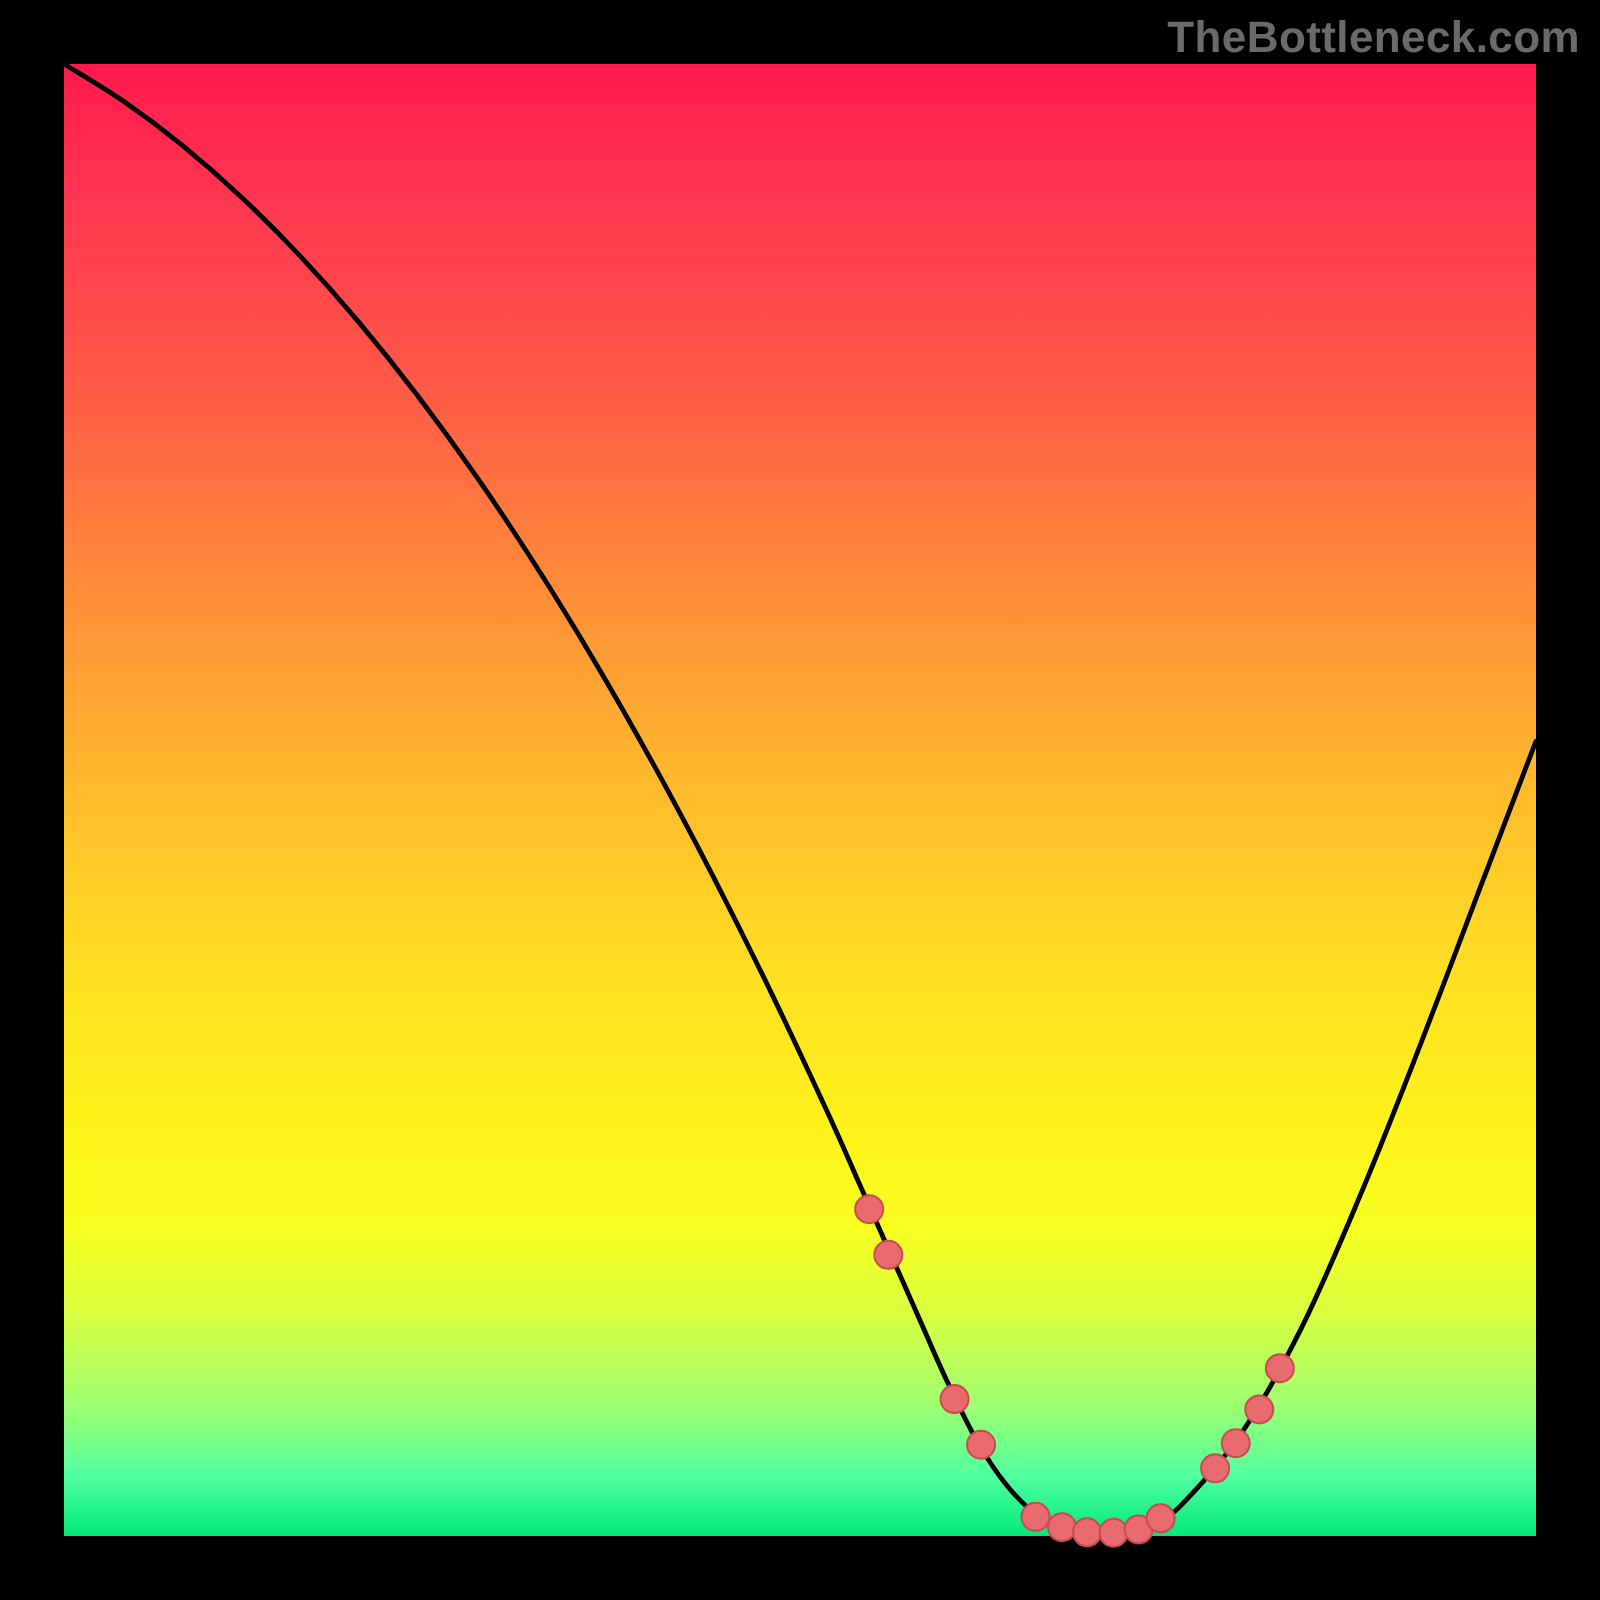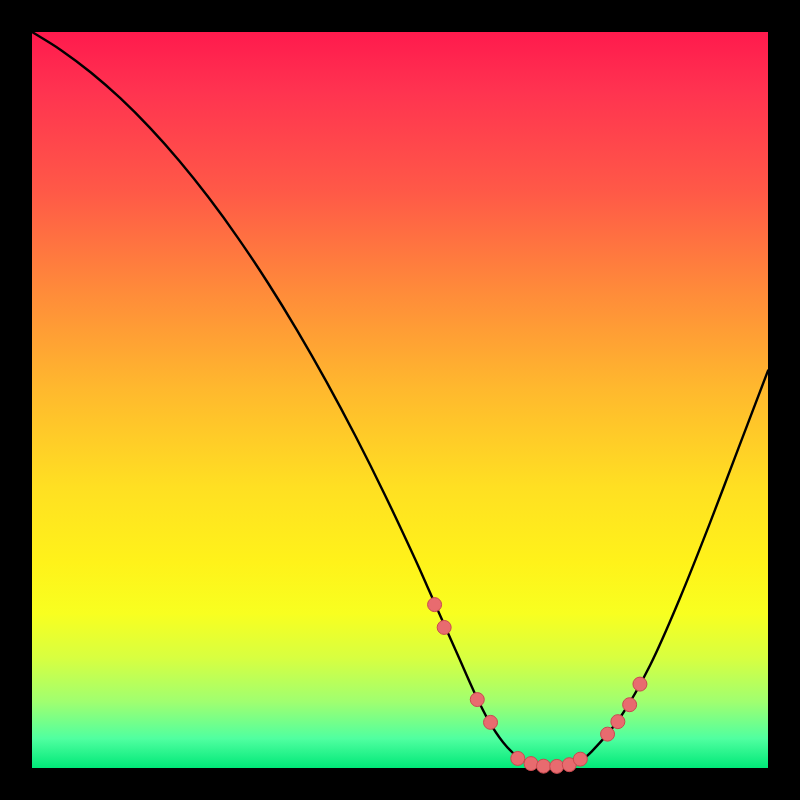--- a/index.html
+++ b/index.html
@@ -45,20 +45,21 @@
     position: absolute;
     inset: 0;
     width: 800px;
     height: 800px;
   }
 </style>
 </head>
 <body>
 <div class="frame">
   <div class="plot-area"></div>
+  <div class="watermark">TheBottleneck.com</div>
   <svg class="overlay" viewBox="0 0 800 800">
     <g>
       <path id="curve-path" fill="none" stroke="#000000" stroke-width="2.4" stroke-linecap="round" stroke-linejoin="round" d="M 32.00 32.00 C 37.30 35.31, 50.84 43.11, 61.44 50.40 C 72.04 57.69, 80.28 63.87, 90.88 72.48 C 101.48 81.09, 109.72 88.30, 120.32 98.24 C 130.92 108.18, 139.16 116.42, 149.76 127.68 C 160.36 138.94, 168.60 148.21, 179.20 160.80 C 189.80 173.39, 198.04 183.69, 208.64 197.60 C 219.24 211.51, 227.48 222.84, 238.08 238.08 C 248.68 253.32, 256.92 265.68, 267.52 282.24 C 278.12 298.80, 286.36 312.20, 296.96 330.08 C 307.56 347.96, 315.80 362.39, 326.40 381.60 C 337.00 400.81, 345.24 416.27, 355.84 436.80 C 366.44 457.33, 374.68 473.82, 385.28 495.68 C 395.88 517.54, 406.77 541.02, 414.72 558.24 C 422.67 575.46, 424.14 579.44, 429.44 591.36 C 434.74 603.28, 438.86 612.56, 444.16 624.48 C 449.46 636.40, 453.58 645.68, 458.88 657.60 C 464.18 669.52, 468.30 679.46, 473.60 690.72 C 478.90 701.98, 483.02 710.89, 488.32 720.16 C 493.62 729.43, 497.74 735.62, 503.04 742.24 C 508.34 748.86, 512.46 752.99, 517.76 756.96 C 523.06 760.93, 527.18 762.60, 532.48 764.32 C 537.78 766.04, 541.90 766.26, 547.20 766.53 C 552.50 766.79, 556.62 766.59, 561.92 765.79 C 567.22 765.00, 571.34 764.63, 576.64 762.11 C 581.94 759.59, 583.41 760.02, 591.36 751.81 C 599.31 743.59, 610.20 732.11, 620.80 716.48 C 631.40 700.85, 639.64 686.16, 650.24 664.96 C 660.84 643.76, 669.08 623.89, 679.68 598.72 C 690.28 573.55, 698.52 552.28, 709.12 525.12 C 719.72 497.96, 727.96 475.66, 738.56 447.84 C 749.16 420.02, 762.70 384.47, 768.00 370.56"></path>
     </g>
     <g id="markers">
         <circle cx="434.59" cy="604.61" r="7" fill="#e86b6f" stroke="#c94a50" stroke-width="1"></circle>
         <circle cx="444.16" cy="627.42" r="7" fill="#e86b6f" stroke="#c94a50" stroke-width="1"></circle>
         <circle cx="477.28" cy="699.55" r="7" fill="#e86b6f" stroke="#c94a50" stroke-width="1"></circle>
         <circle cx="490.53" cy="722.37" r="7" fill="#e86b6f" stroke="#c94a50" stroke-width="1"></circle>
         <circle cx="517.76" cy="758.43" r="7" fill="#e86b6f" stroke="#c94a50" stroke-width="1"></circle>

